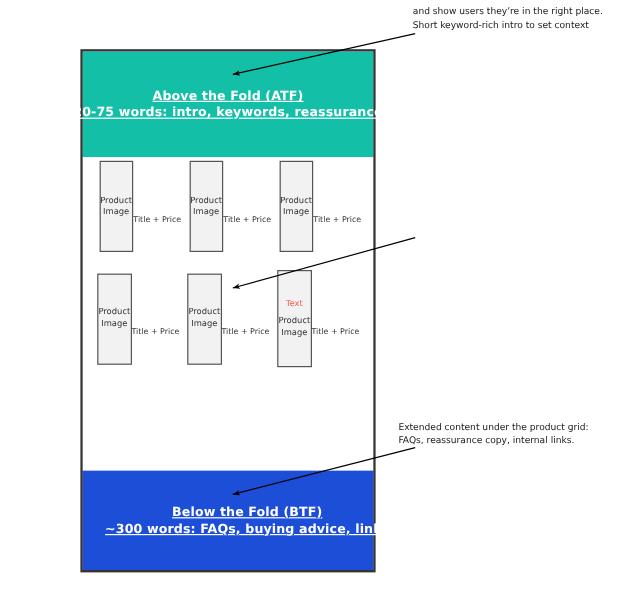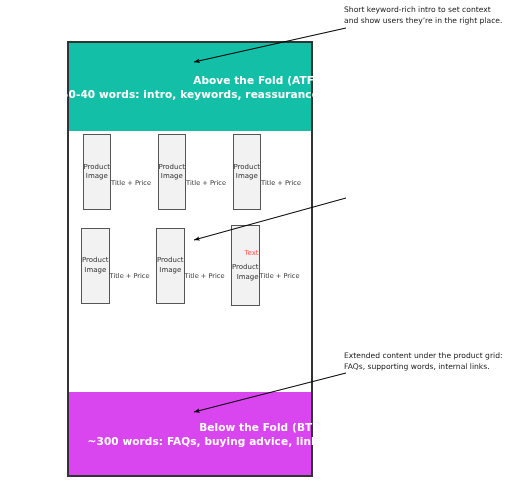--- a/index.html
+++ b/index.html
@@ -34,34 +34,35 @@
     background: #ffffff;
     display: flex;
     flex-direction: column;
   }
 
   .band {
     flex: 0 0 auto;
     display: flex;
     align-items: center;
     justify-content: center;
-    text-align: right;
+    text-align: center;
     color: #ffffff;
     font-weight: bold;
     font-size: 10.5px;
     line-height: 14px;
     letter-spacing: 0.1px;
+    text-decoration: underline;
   }
   .band-atf {
     height: 88px;
     background: #13bfa6;
   }
   .band-btf {
     height: 83px;
-    background: #d946ef;
+    background: #1d4ed8;
     padding-left: 32px;
   }
   .band-text-line { display: block; white-space: nowrap; }
 
   .middle {
     flex: 1 1 auto;
     position: relative;
     background: #ffffff;
   }
 
@@ -92,21 +93,21 @@
     background: #f2f2f2;
     display: flex;
     flex-direction: column;
     align-items: center;
     justify-content: center;
     font-size: 7px;
     line-height: 9.5px;
     color: #333333;
     text-align: center;
   }
-  .product-card.wide .product-image { height: 81px; align-items: flex-end; }
+  .product-card.wide .product-image { height: 81px; }
 
   .img-note {
     color: #ff5a4a;
     font-size: 7px;
     line-height: 9.5px;
     margin-bottom: 5px;
   }
   .img-label-line { display: block; }
 
   .product-caption {
@@ -120,41 +121,41 @@
   
   .annotation {
     position: absolute;
     font-size: 7.6px;
     line-height: 10.5px;
     color: #1a1a1a;
   }
   .ann-line { display: block; white-space: nowrap; }
   .ann-1 { left: 344px; top: 5px; }
   .ann-2 { left: 344px; top: 176px; }
-  .ann-3 { left: 344px; top: 351px; }
+  .ann-3 { left: 332px; top: 351px; }
 
   #arrows {
     position: absolute;
     left: 0; top: 0;
     width: 521px;
     height: 491px;
     pointer-events: none;
   }
 </style>
 </head>
 <body>
 
 <div id="stage">
 
   <div class="page-frame">
 
     <div class="band band-atf">
       <div>
         <span class="band-text-line">Above the Fold (ATF)</span>
-        <span class="band-text-line">50-40 words: intro, keywords, reassurance</span>
+        <span class="band-text-line">20-75 words: intro, keywords, reassurance</span>
       </div>
     </div>
 
     <div class="middle">
 
       <div class="grid-row grid-row-1">
 
         <div class="product-card">
           <div class="product-image">
             <span class="img-label-line">Product</span>
@@ -215,28 +216,28 @@
     <div class="band band-btf">
       <div>
         <span class="band-text-line">Below the Fold (BTF)</span>
         <span class="band-text-line">~300 words: FAQs, buying advice, links</span>
       </div>
     </div>
 
   </div>
 
   <div class="annotation ann-1">
+    <span class="ann-line">and show users they’re in the right place.</span>
     <span class="ann-line">Short keyword-rich intro to set context</span>
-    <span class="ann-line">and show users they’re in the right place.</span>
   </div>
 
 
   <div class="annotation ann-3">
     <span class="ann-line">Extended content under the product grid:</span>
-    <span class="ann-line">FAQs, supporting words, internal links.</span>
+    <span class="ann-line">FAQs, reassurance copy, internal links.</span>
   </div>
 
   <svg id="arrows" viewBox="0 0 521 491">
     <defs>
       <marker id="arrowhead" markerWidth="7" markerHeight="7" refX="6" refY="3" orient="auto" markerUnits="strokeWidth">
         <path d="M6,3 L0,0.7 L1.6,3 L0,5.3 Z" fill="#000000"></path>
       </marker>
     </defs>
     <line x1="346" y1="28" x2="194" y2="62" stroke="#000000" stroke-width="1" marker-end="url(#arrowhead)"></line>
     <line x1="346" y1="198" x2="194" y2="240" stroke="#000000" stroke-width="1" marker-end="url(#arrowhead)"></line>

